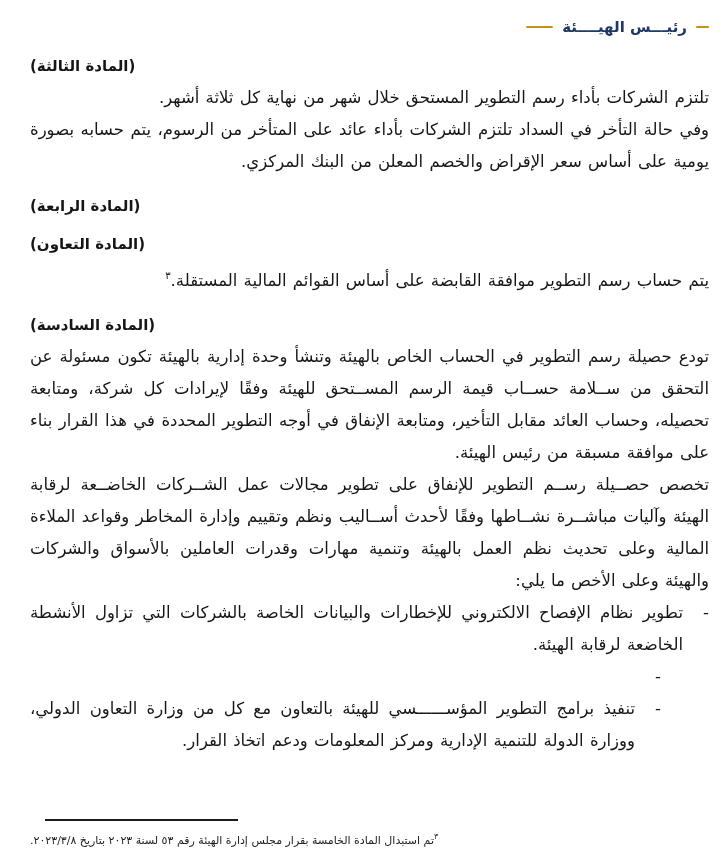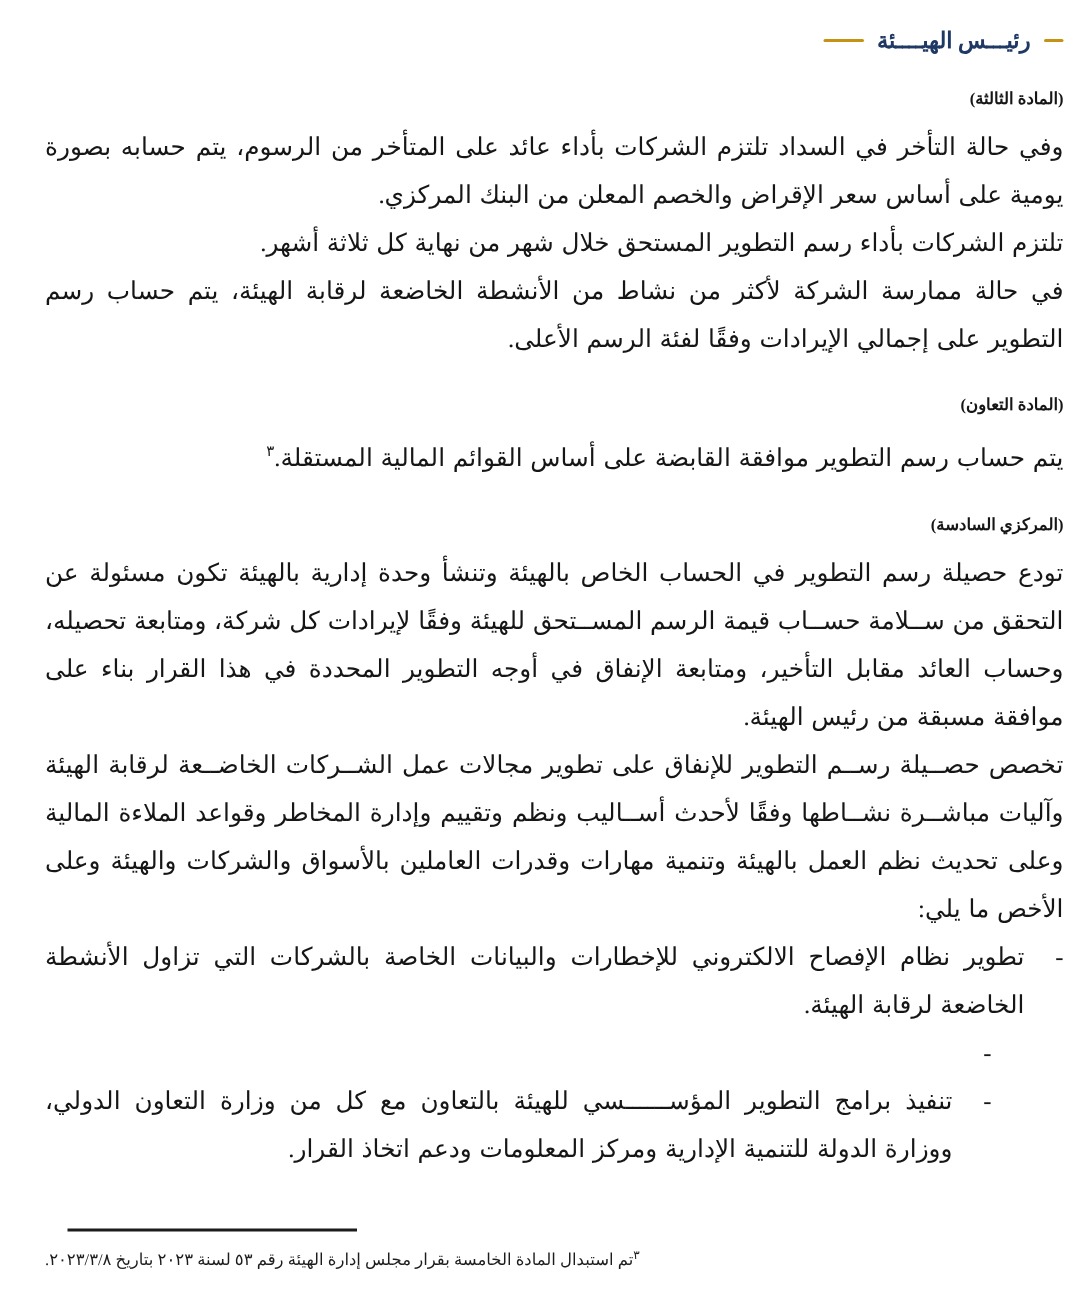--- a/index.html
+++ b/index.html
@@ -10,44 +10,43 @@
     position: relative;
     overflow: hidden;
     direction: rtl;
     font-family: "DejaVu Sans", sans-serif;
     color: #161616;
   }
   .page {
     padding: 16px 12px 0 30px;
     height: 100%;
     position: relative;
-    font-family: Liberation Serif, serif;
   }
   
   .doc-header {
     display: flex;
     align-items: center;
     gap: 9px;
     justify-content: flex-start; 
     padding-left: 490px;
     height: 22px;
   }
   .gold-dash { height: 2.5px; border-radius: 1px; }
   .gold-dash.short { width: 13px; }
   .gold-dash.long  { width: 27px; }
   .doc-header .hdr-title {
     font-weight: bold;
     font-size: 15px;
     white-space: nowrap;
   }
   
   .article-title {
-    text-align: right;
+    text-align: left;
     font-weight: bold;
-    font-size: 11px;
+    font-size: 15px;
     margin-top: 18px;
     margin-bottom: 6px;
     line-height: 20px;
   }
   .para {
     font-size: 16.5px;
     line-height: 32px;
     text-align: justify;
     word-spacing: 1px;
   }
@@ -97,35 +96,35 @@
 <div class="page">
 
   <div class="doc-header">
     <span class="gold-dash short" style="background: rgb(198, 146, 20);"></span>
     <span class="hdr-title" style="color: rgb(31, 56, 100);">رئيـــس الهيــــئة</span>
     <span class="gold-dash long" style="background: rgb(198, 146, 20);"></span>
   </div>
 
   <div class="article">
     <div class="article-title">(المادة الثالثة)</div>
+    <p class="para">تلتزم الشركات بأداء رسم التطوير المستحق خلال شهر من نهاية كل ثلاثة أشهر.</p>
     <p class="para">وفي حالة التأخر في السداد تلتزم الشركات بأداء عائد على المتأخر من الرسوم، يتم حسابه بصورة يومية على أساس سعر الإقراض والخصم المعلن من البنك المركزي.</p>
-    <p class="para">تلتزم الشركات بأداء رسم التطوير المستحق خلال شهر من نهاية كل ثلاثة أشهر.</p>
   </div>
 
   <div class="article">
-    <p class="para">في حالة ممارسة الشركة لأكثر من نشاط من الأنشطة الخاضعة لرقابة الهيئة، يتم حساب رسم التطوير على إجمالي الإيرادات وفقًا لفئة الرسم الأعلى.</p>
+    <div class="article-title">(المادة الرابعة)</div>
   </div>
 
   <div class="article">
     <div class="article-title">(المادة التعاون)</div>
     <p class="para"><span>يتم حساب رسم التطوير موافقة القابضة على أساس القوائم المالية المستقلة.</span><sup>٣</sup></p>
   </div>
 
   <div class="article">
-    <div class="article-title">(المركزي السادسة)</div>
+    <div class="article-title">(المادة السادسة)</div>
     <p class="para">تودع حصيلة رسم التطوير في الحساب الخاص بالهيئة وتنشأ وحدة إدارية بالهيئة تكون مسئولة عن التحقق من ســلامة حســاب قيمة الرسم المســتحق للهيئة وفقًا لإيرادات كل شركة، ومتابعة تحصيله، وحساب العائد مقابل التأخير، ومتابعة الإنفاق في أوجه التطوير المحددة في هذا القرار بناء على موافقة مسبقة من رئيس الهيئة.</p>
   </div>
 
   <div class="article">
     <p class="para">تخصص حصــيلة رســم التطوير للإنفاق على تطوير مجالات عمل الشــركات الخاضــعة لرقابة الهيئة وآليات مباشــرة نشــاطها وفقًا لأحدث أســاليب ونظم وتقييم وإدارة المخاطر وقواعد الملاءة المالية وعلى تحديث نظم العمل بالهيئة وتنمية مهارات وقدرات العاملين بالأسواق والشركات والهيئة وعلى الأخص ما يلي:</p>
 
     <div class="bullet">
       <span class="marker">-</span>
       <span class="btext">تطوير نظام الإفصاح الالكتروني للإخطارات والبيانات الخاصة بالشركات التي تزاول الأنشطة الخاضعة لرقابة الهيئة.</span>
     </div>

